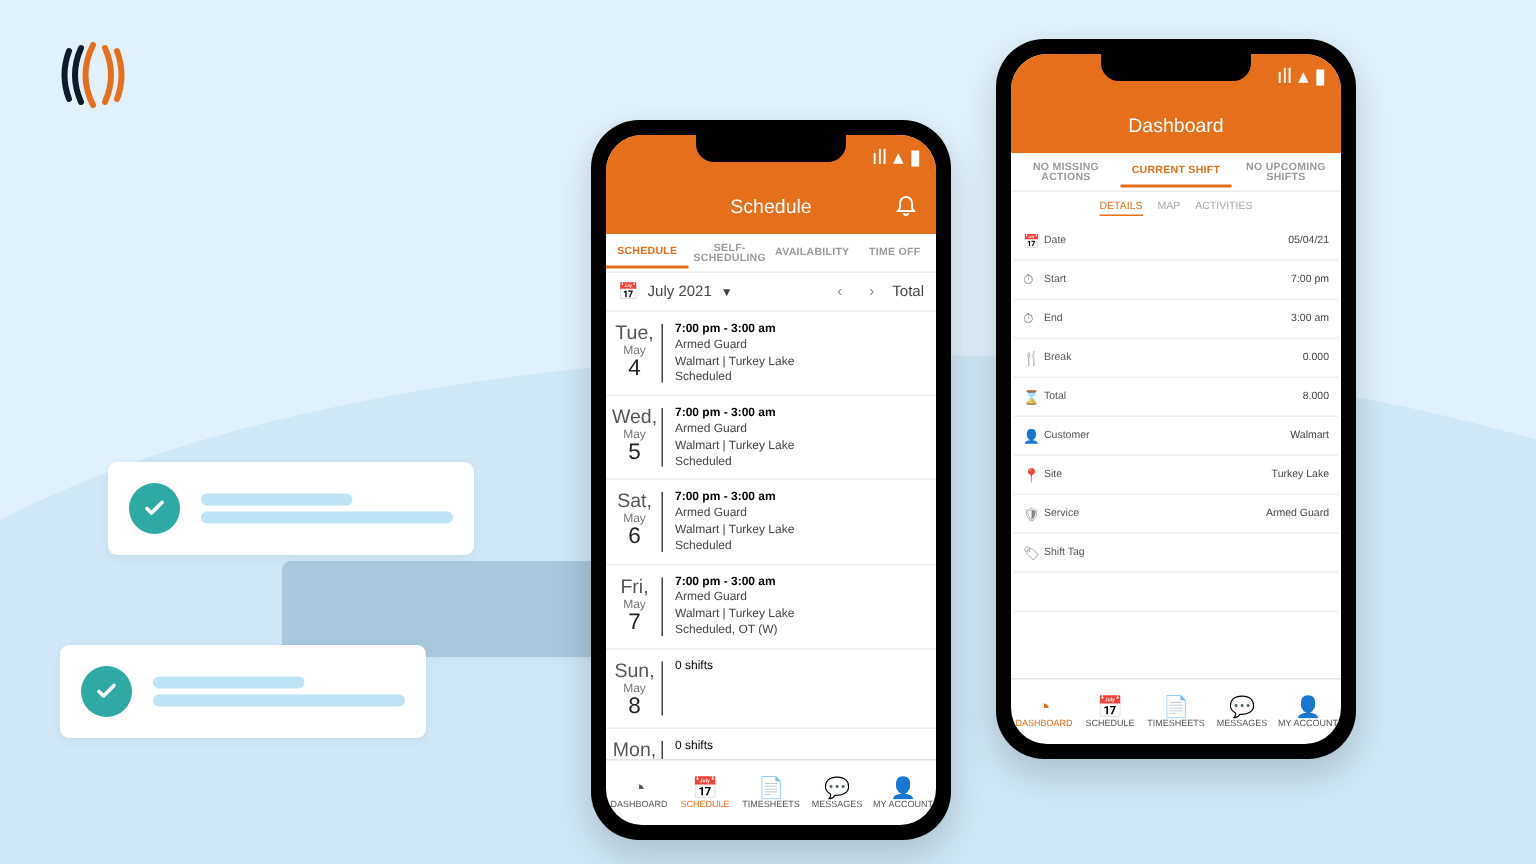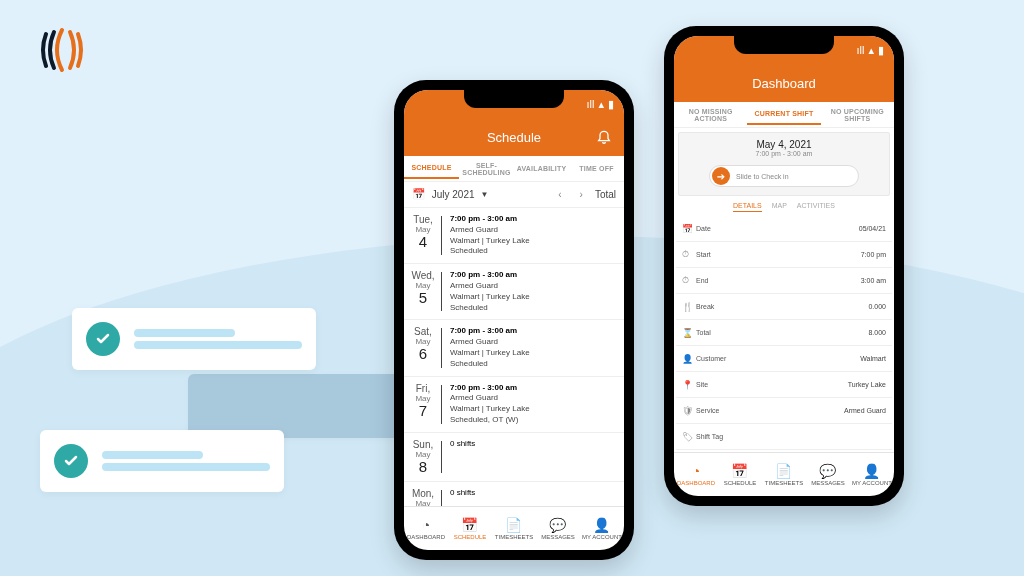--- a/index.html
+++ b/index.html
@@ -31,21 +31,21 @@
 
   
   .phone { position: absolute; width: 240px; height: 480px; border-radius: 32px;
            background: #000; padding: 10px; box-shadow: 0 10px 25px rgba(0,0,0,.18); }
   .screen { width: 100%; height: 100%; border-radius: 24px; background: #fff;
             overflow: hidden; position: relative; display: flex; flex-direction: column; }
   .notch { position: absolute; top: 0; left: 50%; transform: translateX(-50%);
            width: 100px; height: 18px; background: #000;
            border-bottom-left-radius: 12px; border-bottom-right-radius: 12px; z-index: 5; }
   .statusbar { height: 28px; background: #e66f1c; display: flex; justify-content: flex-end;
-               align-items: center; padding: 0 10px; gap: 4px; font-size: 11px; color: #fff; }
+               align-items: center; padding: 0 10px; gap: 4px; font-size: 14px; color: #fff; }
   .statusbar .glyph { display:inline-block; }
 
   .navbar { height: 38px; background: #e66f1c; color: #fff; display:flex;
             align-items:center; justify-content:center; position:relative; font-size:13px; font-weight:500; }
   .navbar .bell { position:absolute; right:12px; top:10px; font-size:15px; }
 
   
   .segmented { display:flex; height:26px; border-bottom:1px solid #eee; font-size:7px;
                align-items:center; color:#9a9a9a; font-weight:600; letter-spacing:.2px; }
   .segmented span { flex:1; text-align:center; padding:6px 0; cursor:pointer; }
@@ -54,21 +54,21 @@
   
   .month-row { display:flex; align-items:center; padding:6px 8px; gap:6px; border-bottom:1px solid #eee;
                font-size:10px; color:#444; }
   .month-row .spacer { flex:1; }
   .chev { padding:0 6px; color:#888; cursor:pointer; }
 
   
   .list { flex:1; overflow:hidden; }
   .row { display:flex; border-bottom:1px solid #eee; }
   .row .date { width:38px; text-align:center; padding:6px 2px; position:relative; }
-  .row .date .dow { font-size:10px; color:#555; }
+  .row .date .dow { font-size:13px; color:#555; }
   .row .date .mon { font-size:8px; color:#777; }
   .row .date .n   { font-size:15px; color:#222; font-weight:400; line-height:1.1; }
   .row .date::after { content:""; position:absolute; right:0; top:8px; bottom:8px; width:1px; background:#444; }
   .row .body { flex:1; padding:6px 8px; font-size:8px; color:#444; line-height:1.35; }
   .row .body .t { color:#000; font-weight:600; }
   .row.off .body .t { color:#000; font-weight:400; }
 
   
   .tabbar { height:44px; display:flex; border-top:1px solid #e3e3e3; }
   .tabbar .tab { flex:1; display:flex; flex-direction:column; align-items:center; justify-content:center;
@@ -264,28 +264,20 @@
     <div class="navbar">
       <span>Dashboard</span>
     </div>
 
     <div class="segmented" id="seg2">
         <span>NO MISSING ACTIONS</span>
         <span class="active">CURRENT SHIFT</span>
         <span>NO UPCOMING SHIFTS</span>
       </div>
 
-    <div class="shift-card">
-      <div class="d1">May 4, 2021</div>
-      <div class="d2">7:00 pm - 3:00 am</div>
-      <div class="slider">
-        <div class="btn">➔</div>
-        <div class="lbl">Slide to Check in</div>
-      </div>
-    </div>
 
     <div class="tiny-tabs" id="tinytabs">
         <span class="active">DETAILS</span>
         <span>MAP</span>
         <span>ACTIVITIES</span>
       </div>
 
     <div class="details" id="details">
         <div class="drow">
           <span class="di">📅</span>

